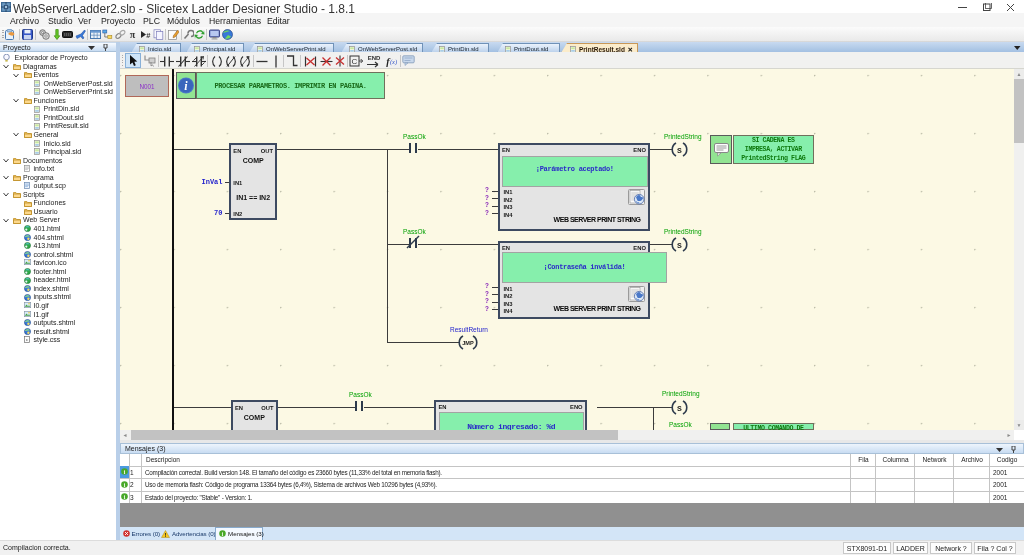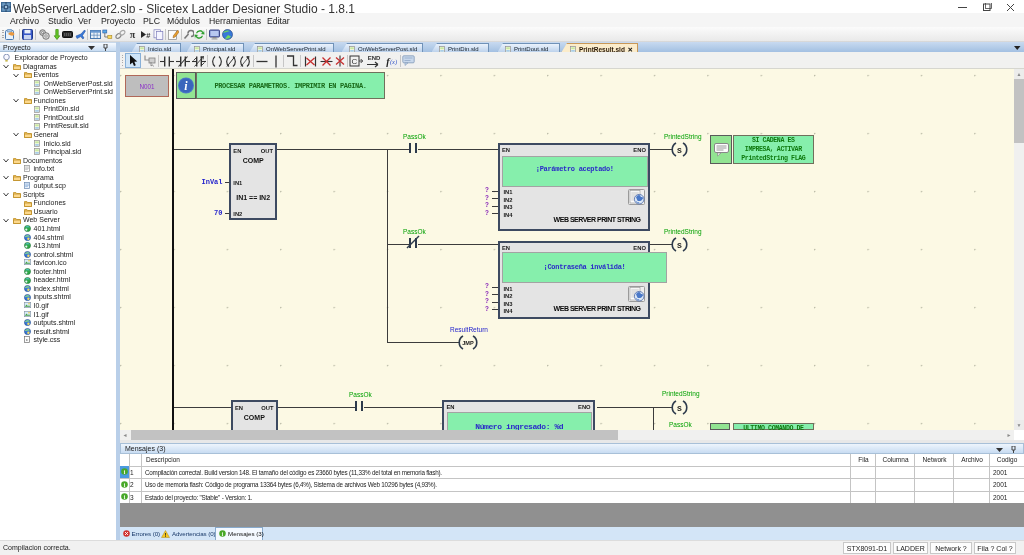--- a/index.html
+++ b/index.html
@@ -698,21 +698,21 @@
     <div class="pin" style="right:2px;top:2.5px;">OUT</div>
     <div class="abs" style="left:0;top:12px;width:100%;text-align:center;font-size:7px;font-weight:bold;color:#111;">COMP</div>
   </div>
   <div class="wire" style="left:157.6px;top:337.8px;width:77px;height:1.2px;"></div>
 
   <div class="glabel" style="left:229px;top:321.5px;">PassOk</div>
   <div class="wire" style="left:234.5px;top:331.8px;width:2.2px;height:9.8px;background:#2d3a4c;"></div>
   <div class="wire" style="left:241.3px;top:331.8px;width:2.2px;height:9.8px;background:#2d3a4c;"></div>
   <div class="wire" style="left:243.5px;top:337.8px;width:80.8px;height:1.2px;"></div>
 
-  <div class="blk" style="left:322px;top:331px;width:153.1px;height:40px;">
+  <div class="blk" style="left:314px;top:331px;width:153.1px;height:40px;">
     <div class="pin" style="left:2.5px;top:2px;">EN</div>
     <div class="pin" style="right:2.5px;top:2px;">ENO</div>
     <div class="ybox" style="left:2.5px;top:10px;width:145.5px;height:28px;">
       <div class="mono" style="font-size:8px;font-weight:bold;color:#2a2ac8;text-align:center;margin-top:9px;letter-spacing:-0.4px;">Número ingresado: %d</div>
     </div>
   </div>
   <div class="wire" style="left:477.4px;top:337.8px;width:74.6px;height:1.2px;"></div>
 
   <div class="wire" style="left:532.6px;top:337.8px;width:1.2px;height:24px;"></div>
   <div class="glabel" style="left:549px;top:351.5px;">PassOk</div>

